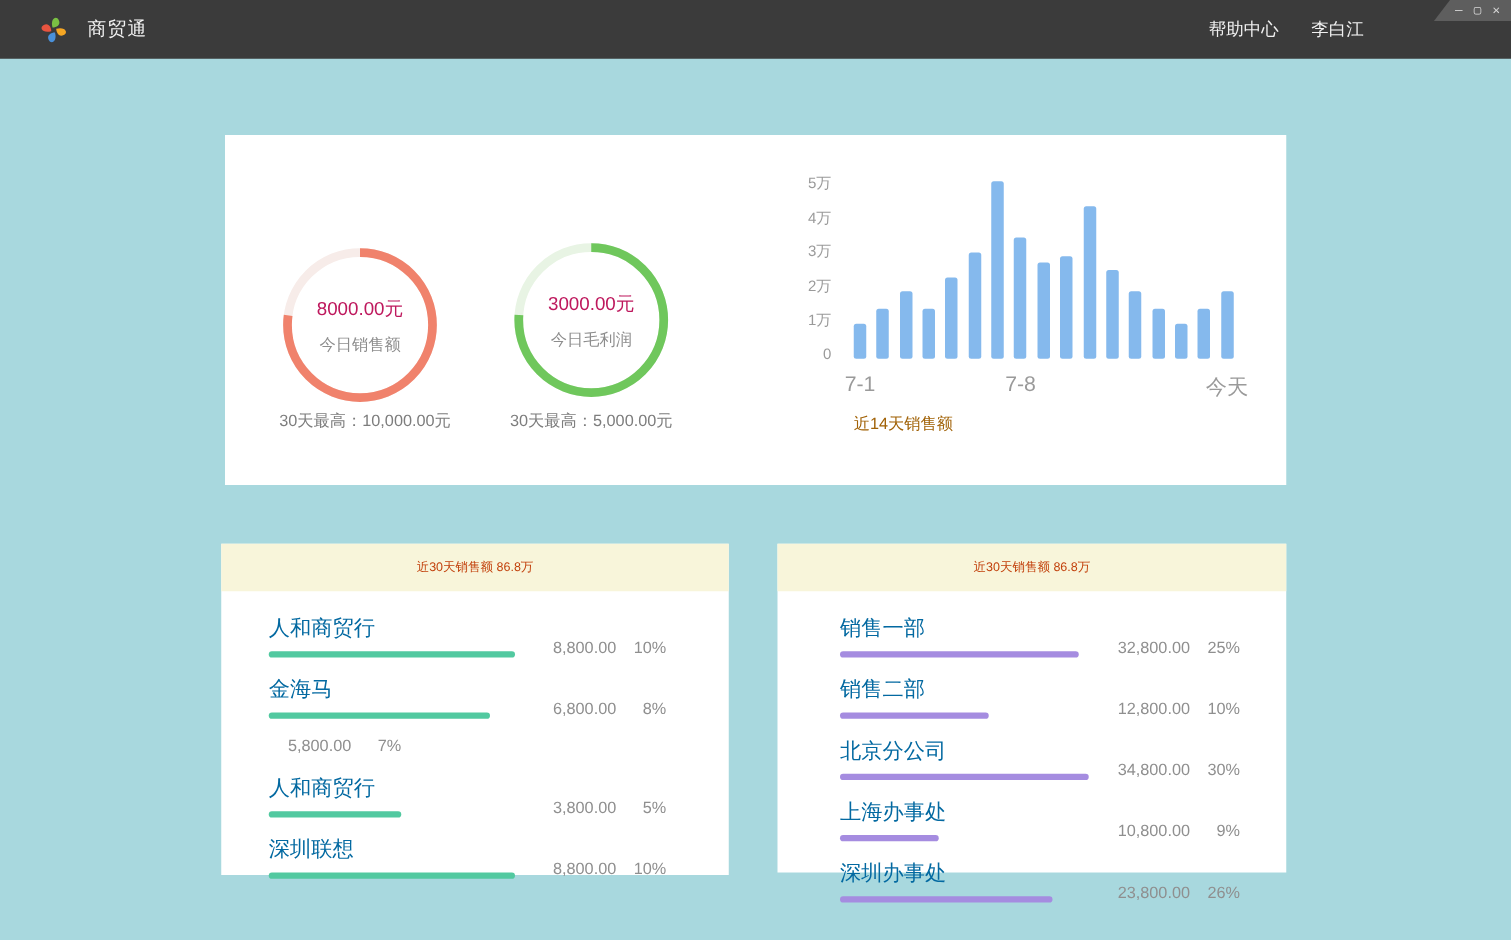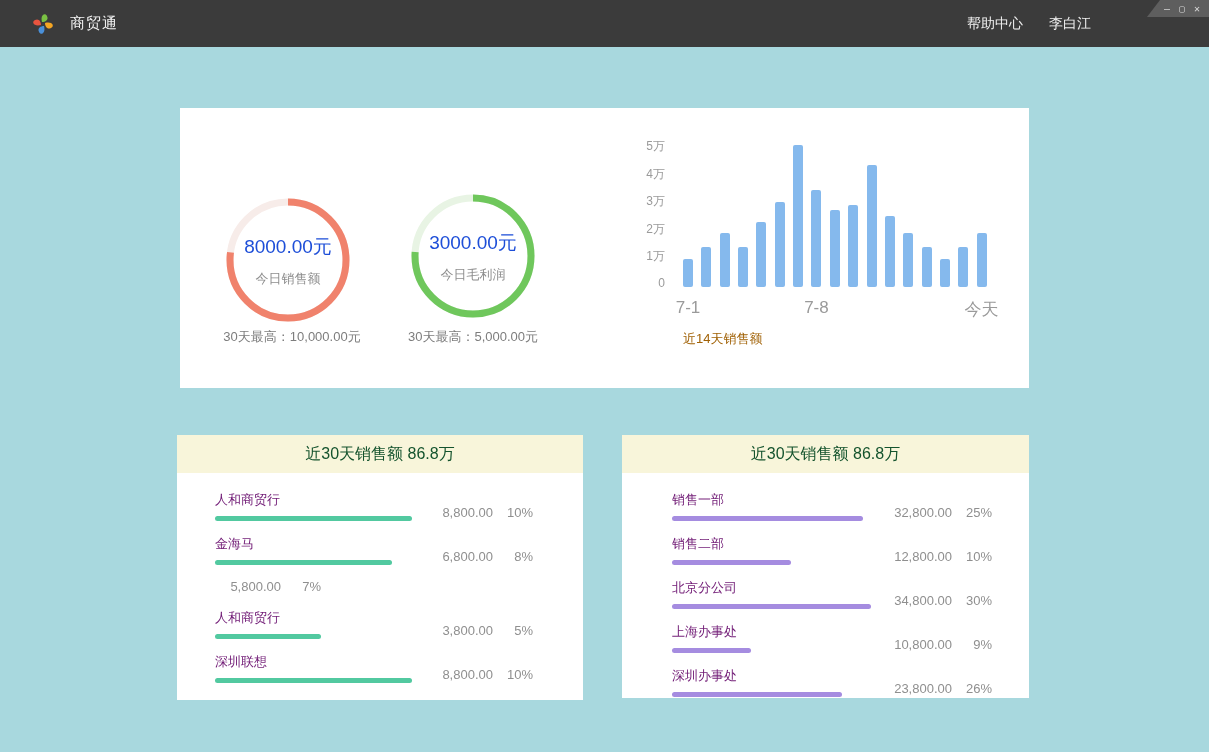--- a/index.html
+++ b/index.html
@@ -25,46 +25,46 @@
   .left-card  { left:177px; top:435px; width:406px; height:265px; }
   .right-card { left:622px; top:435px; width:407px; height:263px; }
 
   
   .gauge { position:absolute; width:124px; height:124px; }
   .gauge-1 { left:46px;  top:90px; }
   .gauge-2 { left:231px; top:86px; }
   .gauge svg { position:absolute; left:0; top:0; }
   .gauge-center { position:absolute; left:0; top:0; width:124px; height:124px;
                   display:flex; flex-direction:column; align-items:center; justify-content:center; }
-  .gauge-value { font-size:19px; color:#1d4ed8; margin-top:2px; }
+  .gauge-value { font-size:15px; color:#be185d; margin-top:2px; }
   .gauge-label { font-size:13px; color:#8d8d8d; margin-top:10px; }
   .gauge-foot { position:absolute; top:220px; font-size:13px; color:#7d7d7d; width:220px; text-align:center; }
   .foot-1 { left:2px; }
   .foot-2 { left:183px; }
 
   
   .barchart { position:absolute; left:455px; top:0; width:394px; height:280px; }
   .y-axis { position:absolute; left:0; top:30px; width:30px; height:160px; }
   .y-tick { position:absolute; right:0; font-size:12px; color:#9a9a9a; text-align:right; }
   .plot { position:absolute; left:48px; top:37px; width:308px; height:142px; }
   .vbar { position:absolute; bottom:0; width:10px; border-radius:2px; }
   .x-axis { position:absolute; left:48px; top:190px; width:308px; height:16px; }
   .x-tick { position:absolute; font-size:17px; color:#9a9a9a; transform:translateX(-50%); white-space:nowrap; }
   .barchart-title { position:absolute; left:48px; top:222px; width:308px; text-align:left;
                     font-size:13px; color:#a16207; }
 
   
   .rank-header { height:38px; background:#f8f5da; display:flex; align-items:center; justify-content:center;
-                 font-size:16px; color:#14532d; }
+                 font-size:10px; color:#c2410c; }
   .rank-body { padding-top:18px; }
   .left-card  .rank-body { padding-left:38px; padding-right:50px; }
   .right-card .rank-body { padding-left:50px; padding-right:37px; }
   .rank-row { display:flex; justify-content:space-between; align-items:flex-end; margin-bottom:14px; }
   .rank-left { }
-  .rank-name { font-size:13px; color:#701a75; margin-bottom:7px;font-family:Liberation Mono, monospace; }
+  .rank-name { font-size:17px; color:#0369a1; margin-bottom:7px;font-family:Liberation Mono, monospace; }
   .rank-bar { height:5px; border-radius:3px; }
   .rank-value { display:flex; font-size:13px; color:#8f8f8f; padding-bottom:1px; }
   .rank-amount { min-width:66px; text-align:right; }
   .rank-percent { min-width:40px; text-align:right; }
 </style>
 </head>
 <body>
 
 <div class="titlebar">
   <svg class="logo" viewBox="0 0 26 26">

